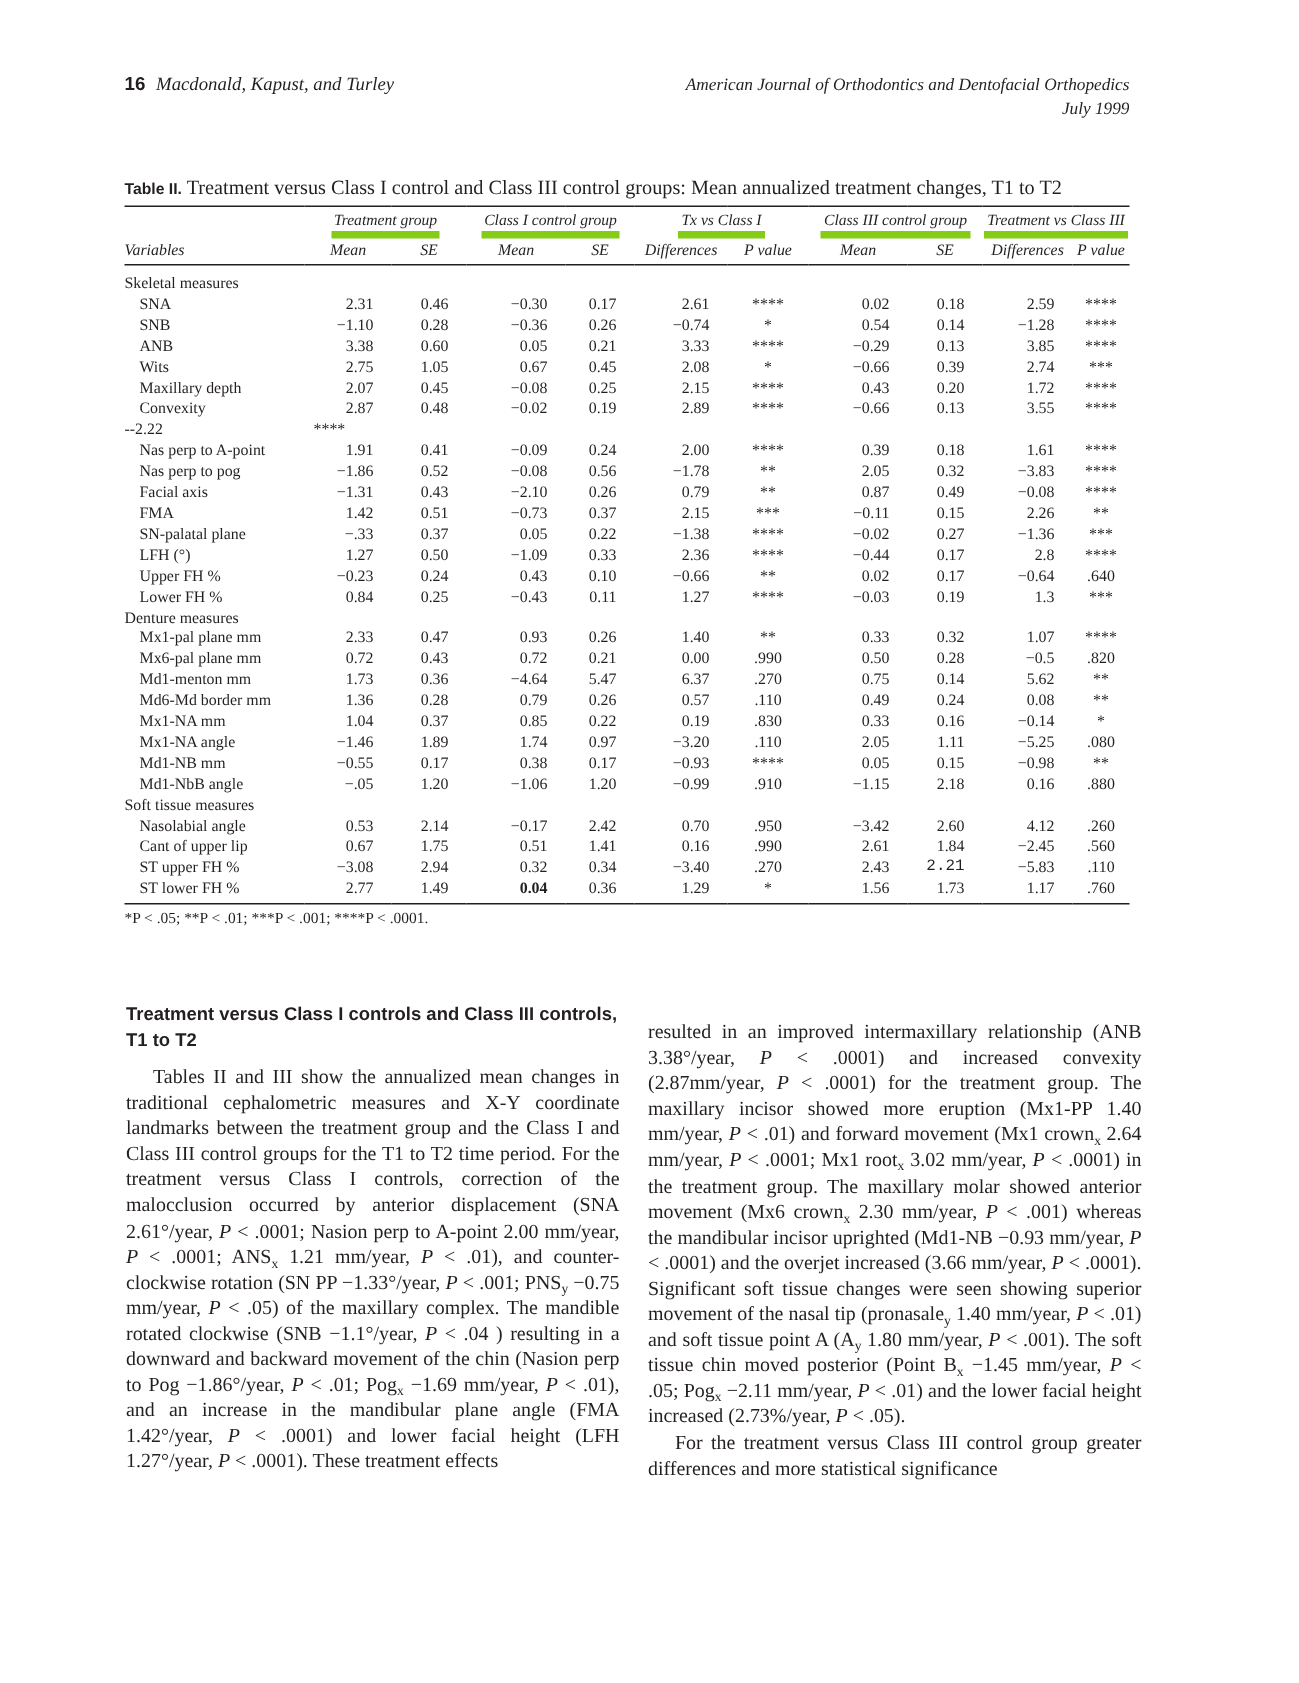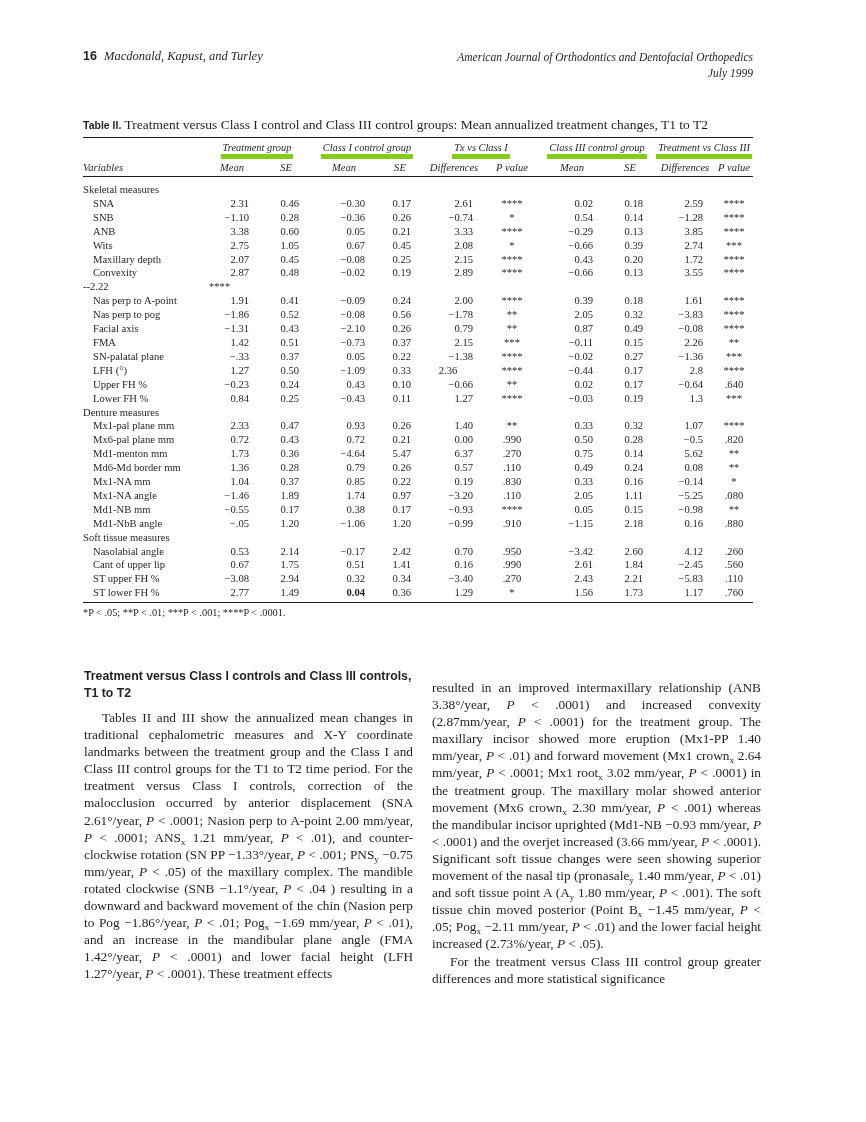--- a/index.html
+++ b/index.html
@@ -251,21 +251,21 @@
           <td class="num" style="padding-right: 12px;">0.27</td>
           <td class="num" style="padding-right: 12px;">−1.36</td>
           <td class="ctr">***</td>
         </tr>
         <tr>
           <td class="var ind">LFH (°)</td>
           <td class="num" style="padding-right: 12px;">1.27</td>
           <td class="num" style="padding-right: 12px;">0.50</td>
           <td class="num" style="padding-right: 12px;">−1.09</td>
           <td class="num" style="padding-right: 12px;">0.33</td>
-          <td class="num" style="padding-right: 12px; text-align: center;">2.36</td>
+          <td class="num" style="padding-right: 12px;">2.36</td>
           <td class="ctr">****</td>
           <td class="num" style="padding-right: 12px;">−0.44</td>
           <td class="num" style="padding-right: 12px;">0.17</td>
           <td class="num" style="padding-right: 12px;">2.8</td>
           <td class="ctr">****</td>
         </tr>
         <tr>
           <td class="var ind">Upper FH %</td>
           <td class="num" style="padding-right: 12px;">−0.23</td>
           <td class="num" style="padding-right: 12px;">0.24</td>
@@ -429,21 +429,21 @@
         </tr>
         <tr>
           <td class="var ind">ST upper FH %</td>
           <td class="num" style="padding-right: 12px;">−3.08</td>
           <td class="num" style="padding-right: 12px;">2.94</td>
           <td class="num" style="padding-right: 12px;">0.32</td>
           <td class="num" style="padding-right: 12px;">0.34</td>
           <td class="num" style="padding-right: 12px;">−3.40</td>
           <td class="ctr">.270</td>
           <td class="num" style="padding-right: 12px;">2.43</td>
-          <td class="num" style="padding-right: 12px;">2.21</td>
+          <td class="num" style="padding-right: 12px; font-family: Liberation Mono, monospace;">2.21</td>
           <td class="num" style="padding-right: 12px;">−5.83</td>
           <td class="ctr">.110</td>
         </tr>
         <tr class="last">
           <td class="var ind">ST lower FH %</td>
           <td class="num" style="padding-right: 12px;">2.77</td>
           <td class="num" style="padding-right: 12px;">1.49</td>
           <td class="num" style="padding-right: 12px; font-weight: bold;">0.04</td>
           <td class="num" style="padding-right: 12px;">0.36</td>
           <td class="num" style="padding-right: 12px;">1.29</td>

